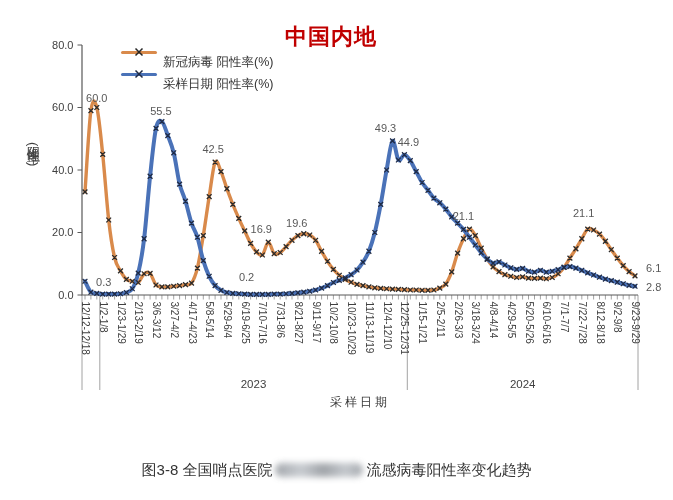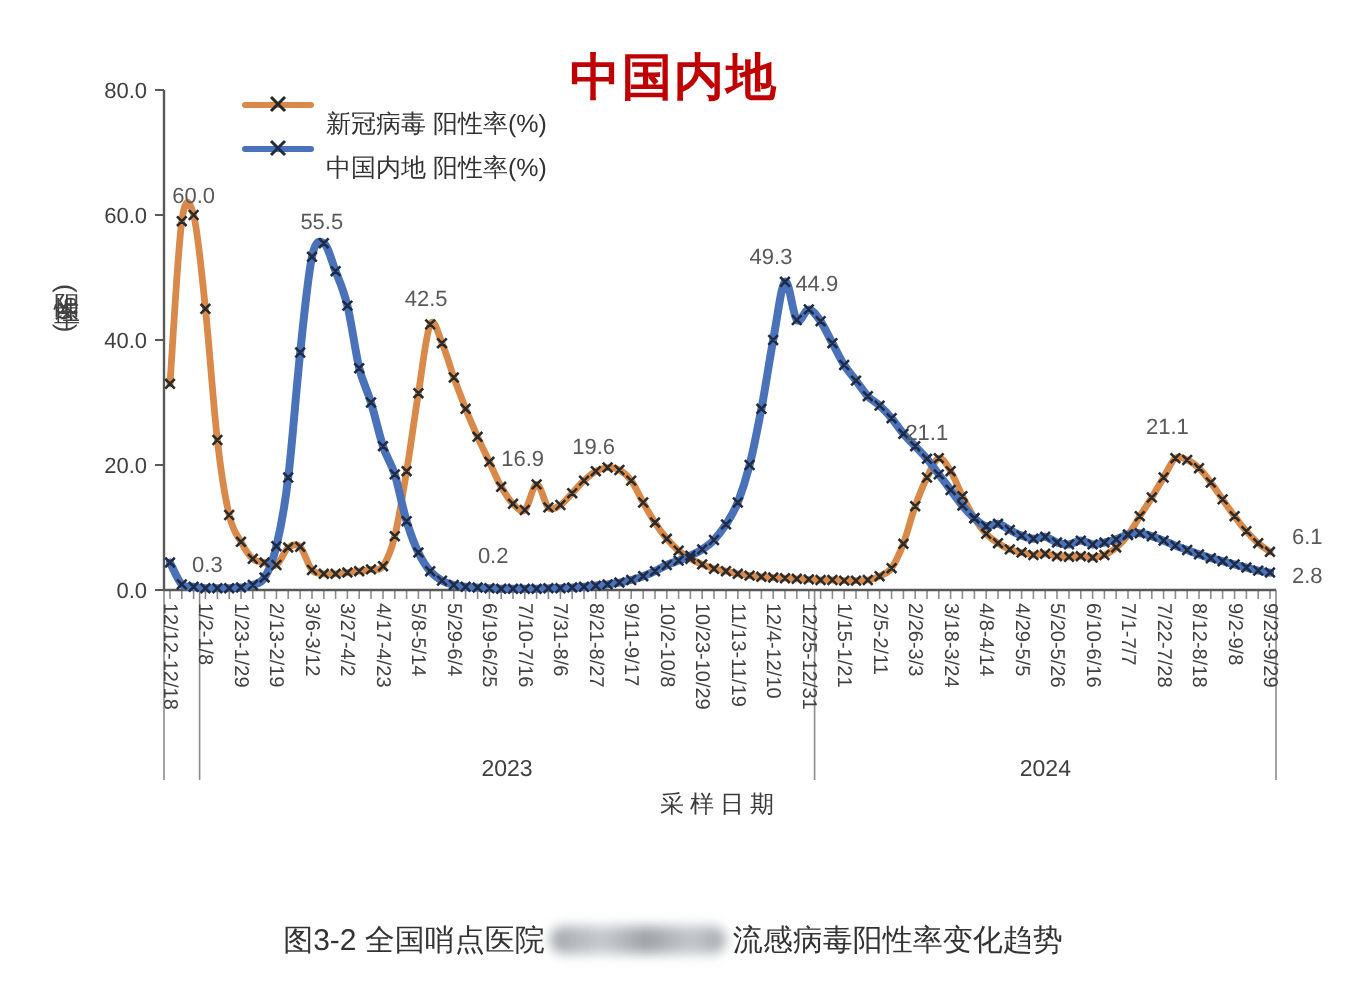--- a/index.html
+++ b/index.html
@@ -1,18 +1,18 @@
 <!DOCTYPE html>
 <html><head>
 <meta charset="utf-8">
 <style>
   html,body{margin:0;padding:0;background:#fff;}
   body{font-family:"Liberation Sans", sans-serif;}
   .stage{position:relative;width:673px;height:500px;background:#ffffff;overflow:hidden;}
-  .chart-title{position:absolute;left:285px;top:22px;font-size:25px;font-weight:bold;color:#c00000;letter-spacing:1px;white-space:nowrap;}
+  .chart-title{position:absolute;left:285px;top:22px;font-size:22px;font-weight:bold;color:#c00000;letter-spacing:1px;white-space:nowrap;}
   .legend{position:absolute;left:121px;top:41px;}
   .legend-item{display:flex;align-items:center;height:22px;}
   .swatch{position:relative;width:36px;height:10px;margin-right:6px;display:inline-block;}
   .swatch .bar{position:absolute;left:0;top:3.5px;width:36px;height:3.5px;border-radius:2px;background:#888;}
   .swatch svg{position:absolute;left:13px;top:0;}
   .ltext{font-size:12.5px;color:#333333;white-space:nowrap;margin-top:20px;}
   .y-axis-title{position:absolute;left:24px;top:136px;writing-mode:vertical-rl;font-size:13px;color:#404040;letter-spacing:2px;}
   #plot{position:absolute;left:0;top:0;}
   .ytick{font-size:11px;fill:#404040;}
   .xtick{font-size:10px;fill:#404040;}
@@ -41,21 +41,21 @@
       </span>
       <span class="ltext">新冠病毒 阳性率(%)</span>
     </div>
     <div class="legend-item">
       <span class="swatch">
         <i class="bar" style="background: rgb(74, 114, 184);"></i>
         <svg width="10" height="10">
             <path d="M1.5,1.5L8.5,8.5M8.5,1.5L1.5,8.5" stroke="#1f2a44" stroke-width="1.5" fill="none"></path>
           </svg>
       </span>
-      <span class="ltext">中国内地 阳性率(%)</span>
+      <span class="ltext">采样日期 阳性率(%)</span>
     </div>
   </div>
 
   <div class="y-axis-title">阳性率(%)</div>
 
   <svg id="plot" width="673" height="420">
       <line x1="85.0" y1="295" x2="85.0" y2="299.5" stroke="#8c8c8c" stroke-width="0.8"></line>
       <line x1="90.9" y1="295" x2="90.9" y2="299.5" stroke="#8c8c8c" stroke-width="0.8"></line>
       <line x1="96.8" y1="295" x2="96.8" y2="299.5" stroke="#8c8c8c" stroke-width="0.8"></line>
       <line x1="102.7" y1="295" x2="102.7" y2="299.5" stroke="#8c8c8c" stroke-width="0.8"></line>
@@ -213,16 +213,16 @@
       <text class="dlabel" x="408.4" y="145.7" text-anchor="middle">44.9</text>
       <text class="dlabel" x="463.4" y="220.1" text-anchor="middle">21.1</text>
       <text class="dlabel" x="583.7" y="217.1" text-anchor="middle">21.1</text>
       <text class="dlabel" x="646.0" y="271.9" text-anchor="start">6.1</text>
       <text class="dlabel" x="646.0" y="291.3" text-anchor="start">2.8</text>
     </svg>
 
   <div class="x-axis-title">采样日期</div>
 
   <div class="caption">
-    <span>图3-2 全国哨点医院</span><span class="redact"></span><span>流感病毒阳性率变化趋势</span>
+    <span>图3-8 全国哨点医院</span><span class="redact"></span><span>流感病毒阳性率变化趋势</span>
   </div>
 
 </div>
 
 </body></html>

